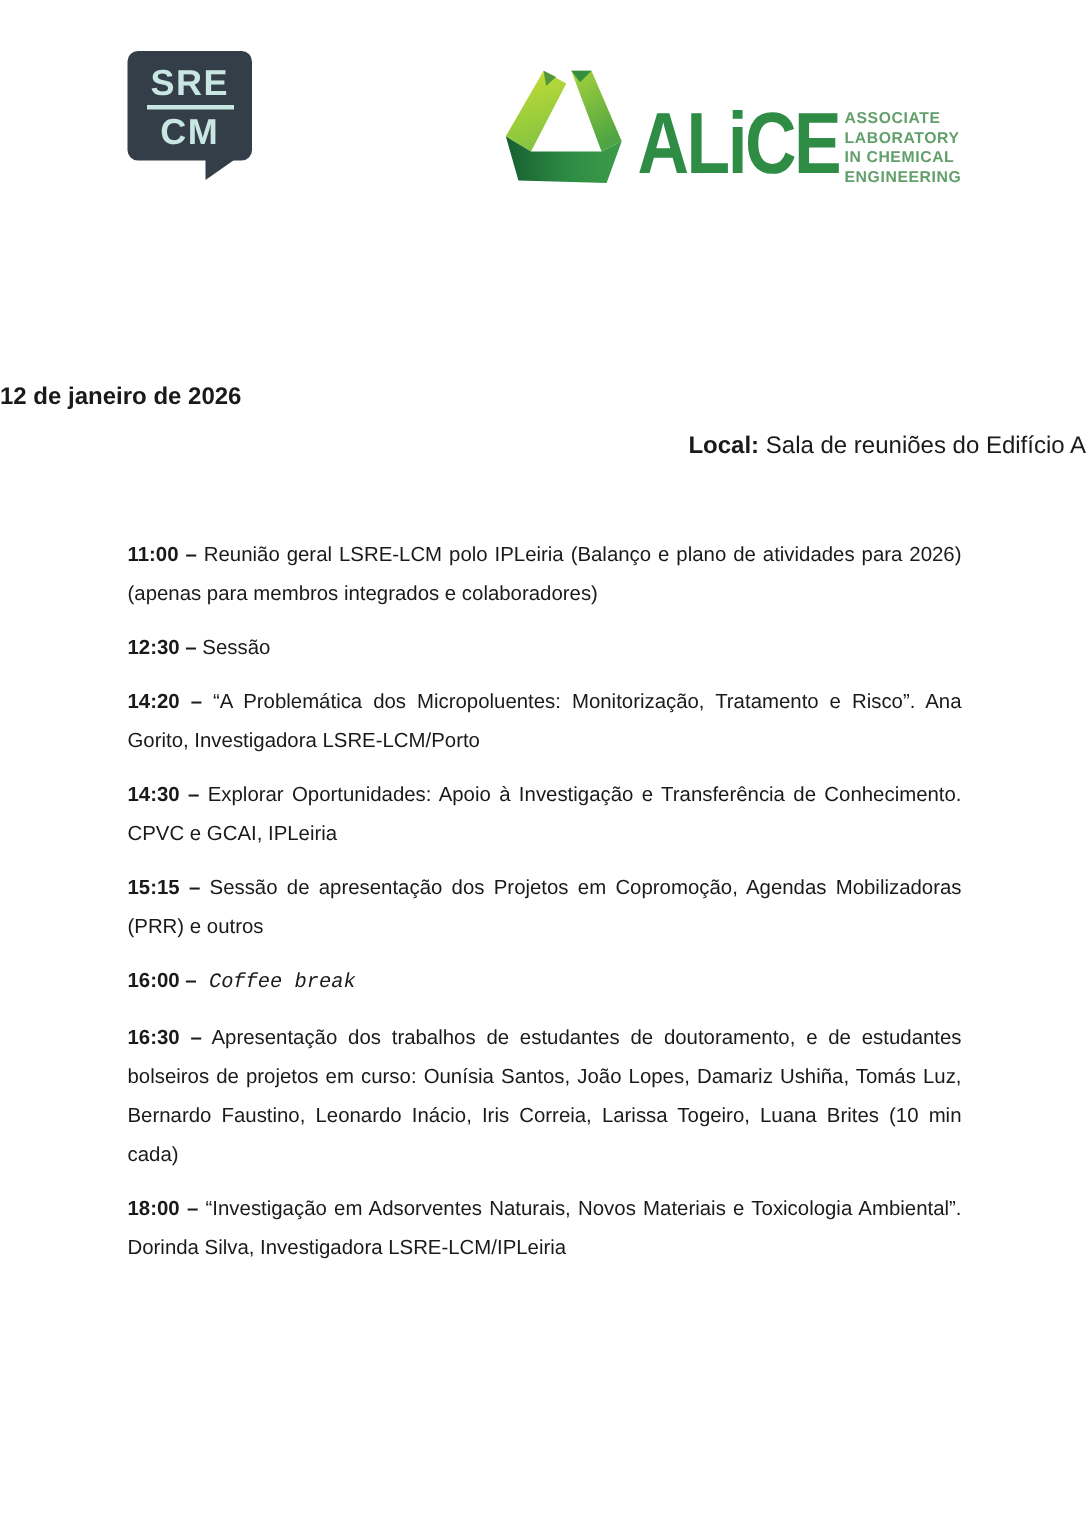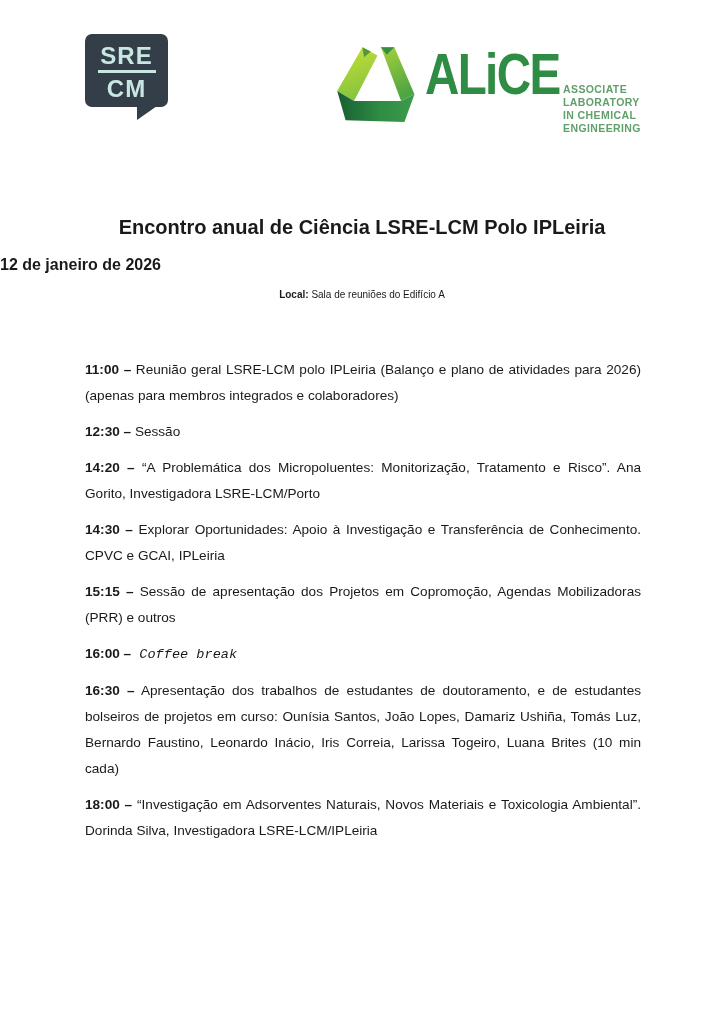--- a/index.html
+++ b/index.html
@@ -55,21 +55,21 @@
     background: var(--lsre-fg);
     margin: 2px 0 3px 0;
   }
 
   
   .alice-logo {
     position: absolute;
     left: 333px; top: 45px;
     height: 80px;
     display: flex;
-    align-items: flex-start;
+    align-items: flex-end;
   }
   .alice-mark { width: 84px; height: 80px; flex: 0 0 auto; }
   .alice-word {
     display: inline-block;
     font-weight: bold;
     font-size: 58px;
     letter-spacing: -2px;
     color: var(--alice-green);
     transform: scaleX(0.82);
     transform-origin: left center;
@@ -101,22 +101,22 @@
     top: 256px; left: 0;
     width: 100%;
     text-align: left;
     font-size: 16px;
     font-weight: bold;
   }
   .doc-local {
     position: absolute;
     top: 289px; left: 0;
     width: 100%;
-    text-align: center;
-    font-size: 10px;
+    text-align: right;
+    font-size: 16px;
   }
   .doc-local .label { font-weight: bold; }
 
   
   .agenda {
     position: absolute;
     left: 85px; top: 347px;
     width: 556px;
   }
   .agenda p.item {
@@ -165,21 +165,20 @@
       <polygon points="57,1 73,1 64,10" fill="#368E41"></polygon>
       <polygon points="5,53 25,65 81,65 97,57 85,90 15,88" fill="url(#gb)"></polygon>
     </svg>
     <span class="alice-word">ALiCE</span>
     <span class="alice-tagline">ASSOCIATE
 LABORATORY
 IN CHEMICAL
 ENGINEERING</span>
   </div>
 
-  <div class="doc-title">Encontro anual de Ciência LSRE-LCM Polo IPLeiria</div>
   <div class="doc-date">12 de janeiro de 2026</div>
   <div class="doc-local">
     <span class="label">Local:</span>
     <span> </span>
     <span class="value">Sala de reuniões do Edifício A</span>
   </div>
 
   <div class="agenda">
     <p class="item">
       <b class="time">11:00 –</b><span class="txt"> Reunião geral LSRE-LCM polo IPLeiria (Balanço e plano de atividades para 2026) (apenas para membros integrados e colaboradores)</span>

